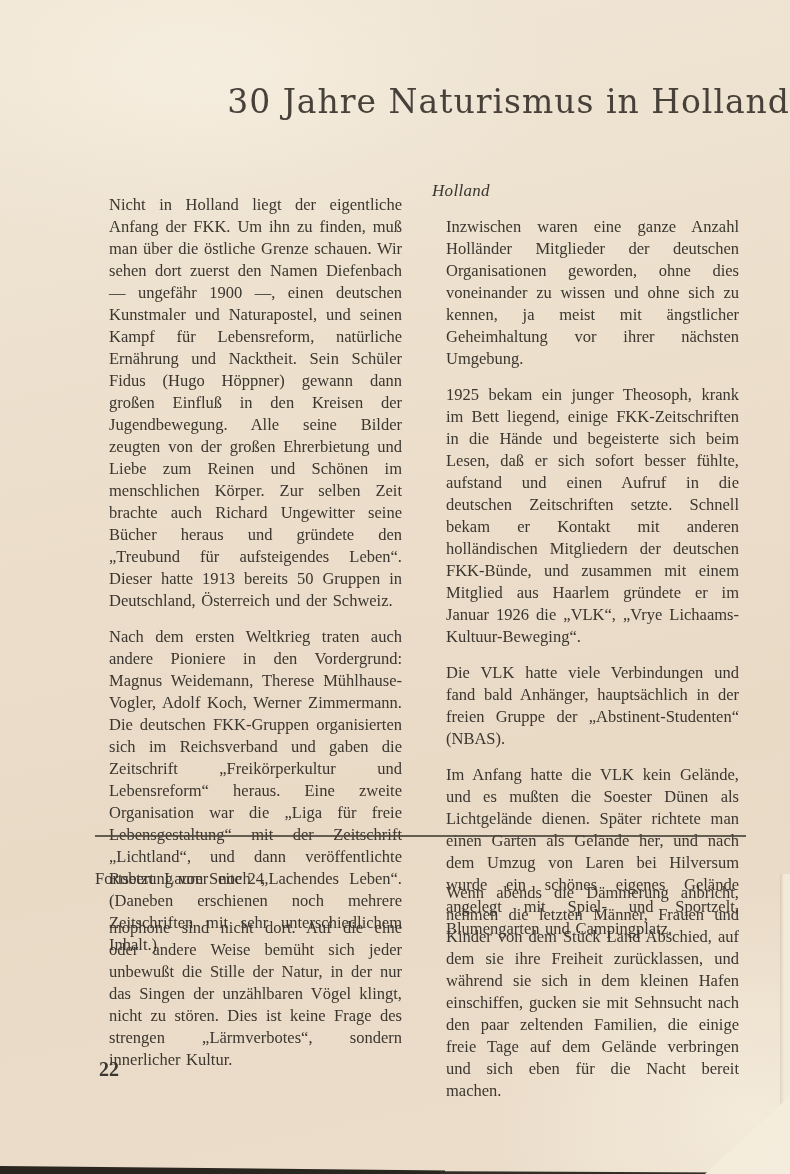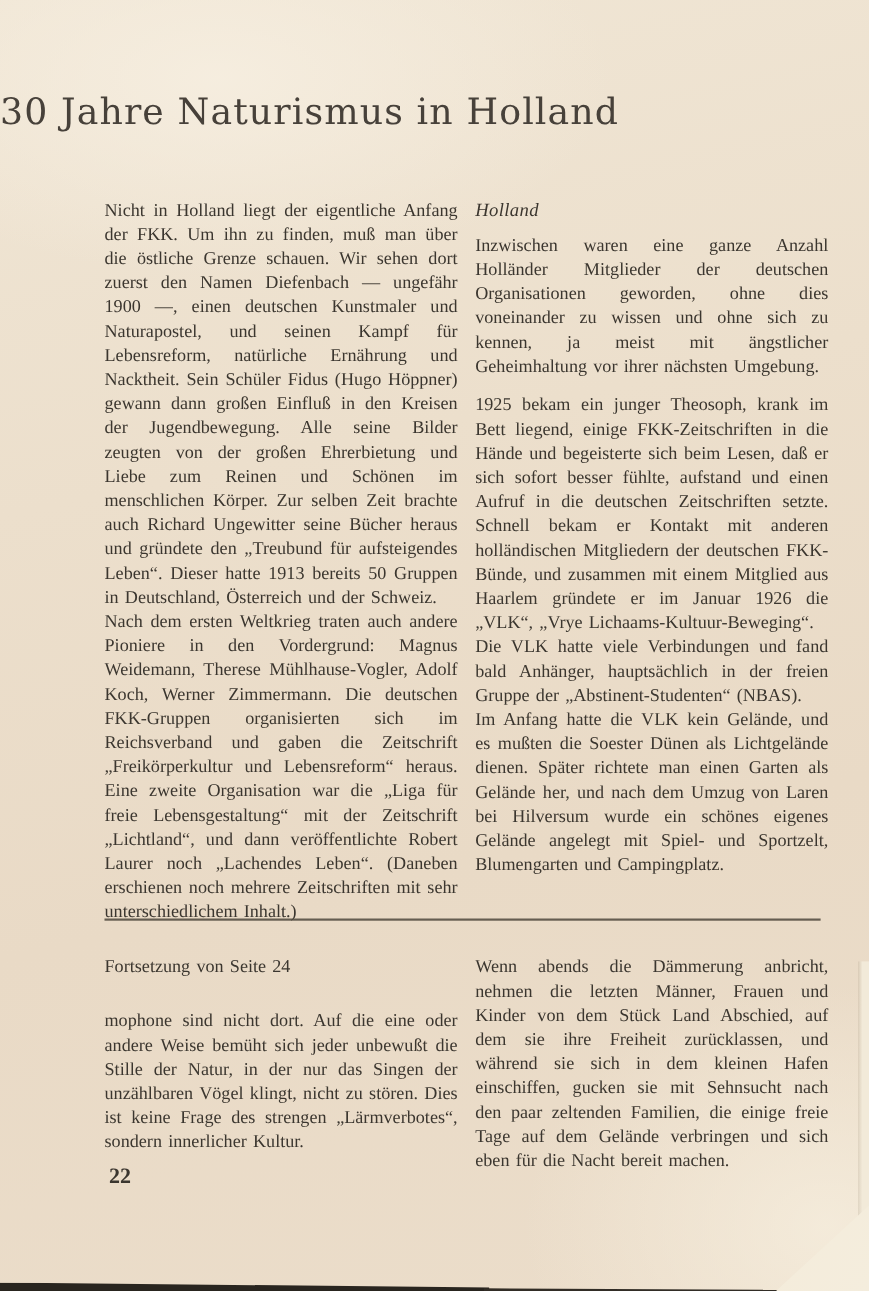--- a/index.html
+++ b/index.html
@@ -18,21 +18,21 @@
       linear-gradient(168deg, #f0e6d5 0%, #ecdfcc 35%, #e9dac6 65%, #ebddca 100%);
     font-family: "Liberation Serif", "DejaVu Serif", serif;
     color: #3b362f;
   }
 
   .title {
     position: absolute;
     top: 82px;
     left: 0;
     width: 100%;
-    text-align: left;
+    text-align: right;
     font-family: "DejaVu Serif", serif;
     font-size: 33px;
     font-weight: 400;
     letter-spacing: 1px;
     color: #47413a;
   }
   .subtitle {
     position: absolute;
     top: 136px;
     left: 0;
@@ -45,21 +45,21 @@
   }
 
   .col {
     position: absolute;
     width: 321px;
     font-size: 16.5px;
     line-height: 22px;
     text-align: justify;
     word-spacing: 1.5px;
   }
-  .col p { margin: 0; }
+  .col p { margin: 14px; }
   .col-left  { left: 95px;  top: 180px; }
   .col-right { left: 432px; top: 180px; }
 
   .section-heading {
     font-style: italic;
     font-size: 17px;
     text-align: left;
     margin: 0 0 10px 0 !important;
     letter-spacing: 0.3px;
   }

